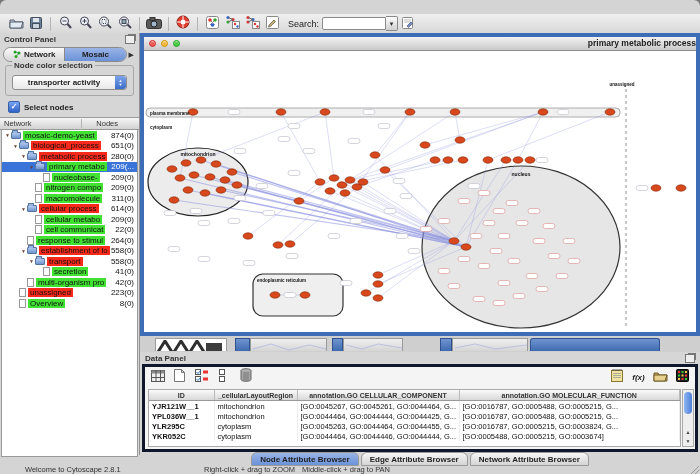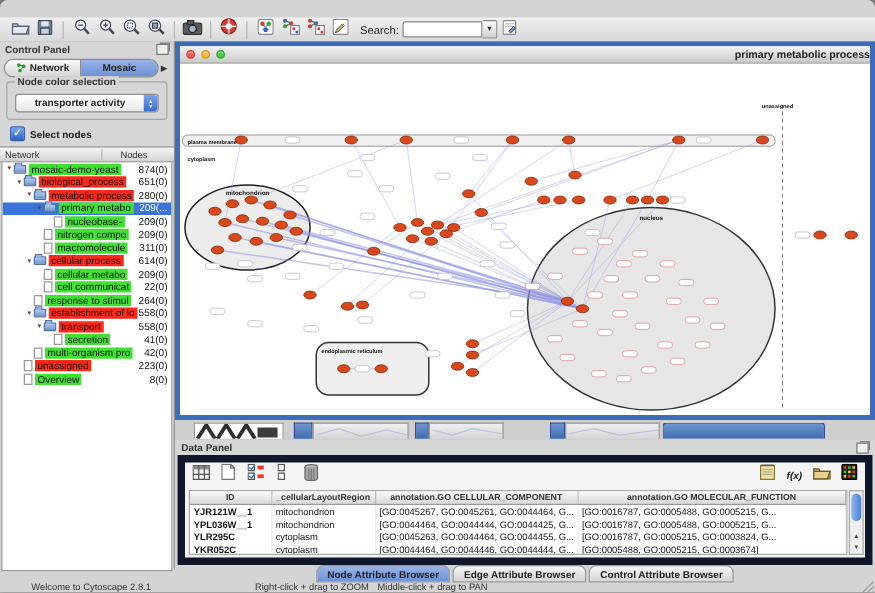--- a/index.html
+++ b/index.html
@@ -81,21 +81,21 @@
   .minstrip{position:absolute;left:0;top:303px;width:560px;height:16px;}
   .frag{position:absolute;top:2px;height:13px;background:linear-gradient(#efefef,#d5d5d5);
     border:1px solid #9a9a9a;border-bottom:none;box-sizing:border-box;overflow:hidden;}
   .frag-blue{position:absolute;top:2px;height:13px;background:linear-gradient(#6f95d0,#3f6bb0);
     border:1px solid #2f5190;border-bottom:none;box-sizing:border-box;}
   
   #data-panel{position:absolute;left:140px;top:352px;width:560px;height:100px;background:#d6d6d6;}
   .dp-head{height:12px;display:flex;align-items:center;justify-content:space-between;padding:0 5px;}
   .dp-head .h-text{font-size:8px;font-weight:bold;color:#333;}
   .dp-body{position:absolute;left:2px;top:12px;right:2px;bottom:0;background:#f4f4f4;
-    border:6px solid #0f172a;box-sizing:border-box;}
+    border:3px solid #0f172a;box-sizing:border-box;}
   .dp-toolbar{height:20px;display:flex;align-items:center;padding:0 4px;gap:5px;}
   .dp-sp{flex:1;}
   .dbtn{width:17px;height:15px;display:flex;align-items:center;justify-content:center;}
   .fx{font-size:8px;font-style:italic;font-weight:bold;color:#222;}
   #dp-table{position:absolute;left:3px;top:22px;right:14px;bottom:2px;background:#fff;
     border:1px solid #aaa;overflow:hidden;}
   table.grid{border-collapse:collapse;table-layout:fixed;width:100%;}
   table.grid th{height:10px;background:linear-gradient(#fafafa,#d8d8d8);border-right:1px solid #bbb;border-bottom:1px solid #999;
     font-size:7px;font-weight:bold;color:#333;overflow:hidden;white-space:nowrap;padding:0 2px;}
   table.grid td{height:10px;font-size:7.5px;color:#111;white-space:nowrap;overflow:hidden;padding:0 3px;
@@ -753,21 +753,21 @@
         <div class="vthumb"></div>
         <div class="varr" style="bottom:9px;">▲</div>
         <div class="varr" style="bottom:0;">▼</div>
       </div>
     </div>
   </div>
 
   <div id="dp-tabs">
       <div class="dtab active">Node Attribute Browser</div>
       <div class="dtab">Edge Attribute Browser</div>
-      <div class="dtab">Control Attribute Browser</div>
+      <div class="dtab">Network Attribute Browser</div>
     </div>
 
   <div id="statusbar">
     <span style="left:25px;">Welcome to Cytoscape 2.8.1</span>
     <span style="left:204px;">Right-click + drag to ZOOM</span>
     <span style="left:302px;">Middle-click + drag to PAN</span>
   </div>
   <div class="grip">
     <svg width="10" height="10">
         <line x1="0" y1="10" x2="10" y2="0" stroke="#999"></line>

